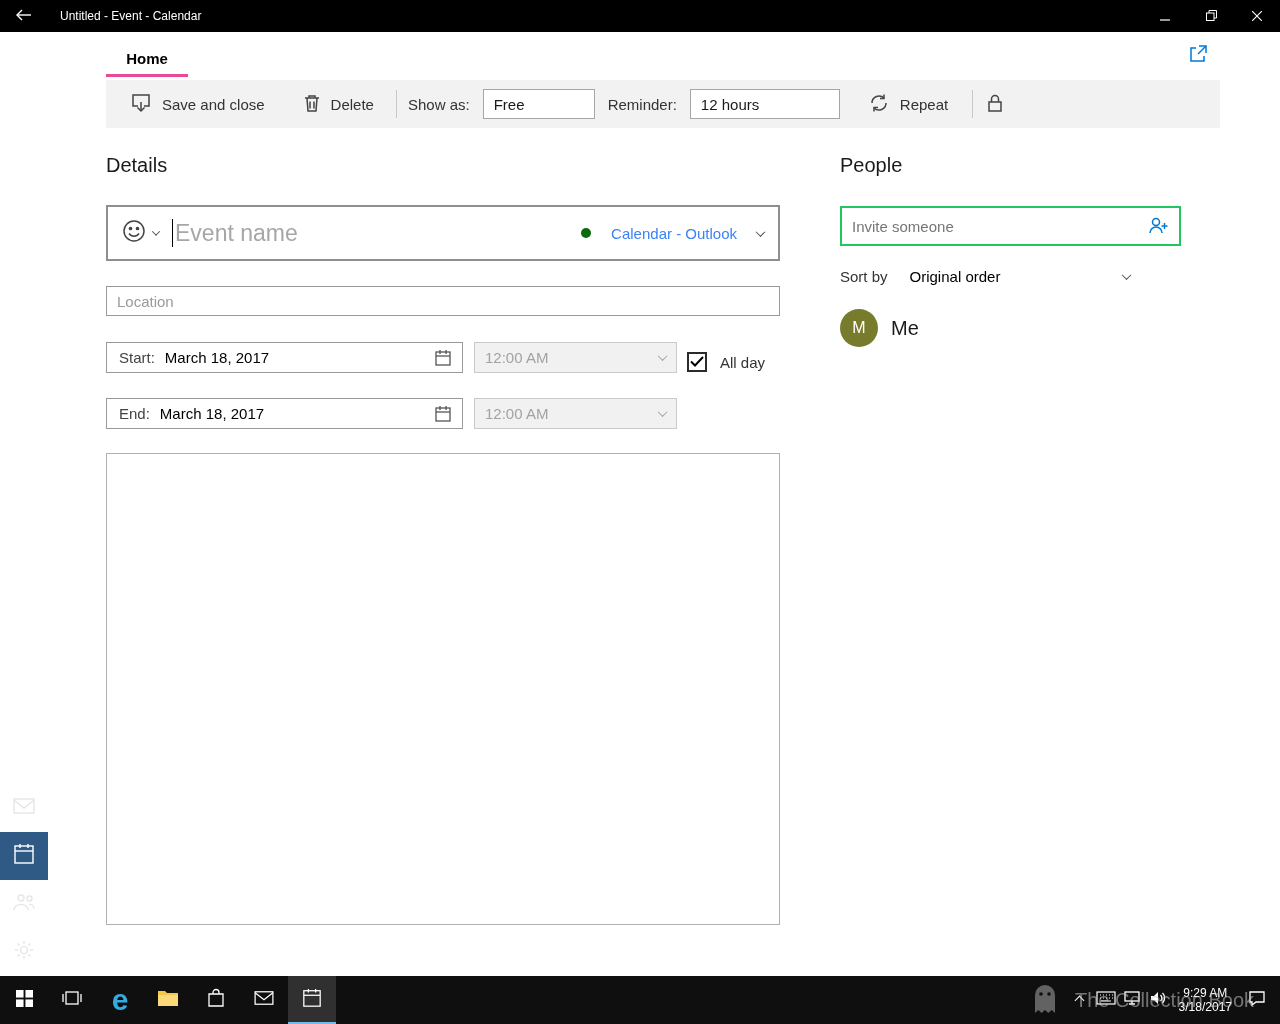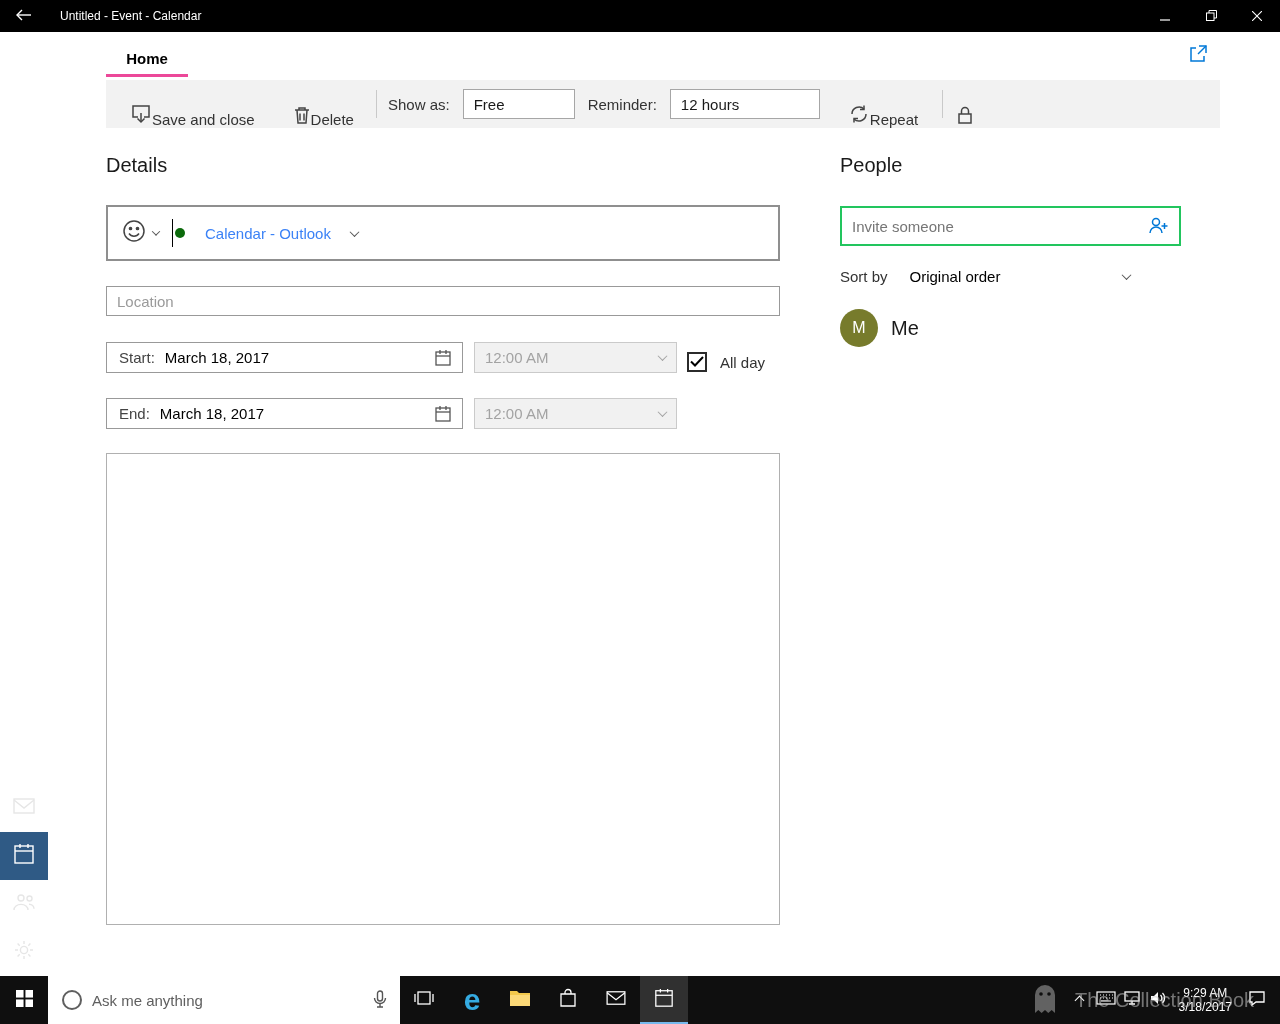--- a/index.html
+++ b/index.html
@@ -25,21 +25,21 @@
 
   
   .content { position:absolute; top:32px; left:48px; width:1232px; height:944px; background:#fff; }
 
   .tab { position:absolute; left:58px; top:10px; width:82px; height:35px; display:flex; align-items:center; justify-content:center;
          font-size:15px; font-weight:bold; color:#000; border-bottom:3px solid #ec4899; }
   .popout-btn { position:absolute; top:12px; right:70px; width:24px; height:24px; display:flex; align-items:center; justify-content:center; }
 
   .toolbar { position:absolute; top:48px; left:58px; width:1114px; height:48px; background:#f2f2f2;
              display:flex; align-items:center; font-size:15px; color:#333; padding-left:18px; }
-  .tb-btn { display:flex; align-items:flex-end; gap:0; padding:0 6px; height:100%; color:#333; }
+  .tb-btn { display:flex; align-items:center; gap:10px; padding:0 6px; height:100%; color:#333; }
   .vsep { width:1px; height:28px; background:#c9c9c9; }
   .combo { height:30px; background:#fff; border:1px solid #a6a6a6; display:flex; align-items:center; padding:0 10px; font-size:15px; color:#1a1a1a; }
 
   .section-h { position:absolute; font-size:20px; color:#1a1a1a; }
 
   
   .event-box { position:absolute; left:58px; top:173px; width:674px; height:56px; border:2px solid #8f8f8f; background:#fff; display:flex; align-items:center; }
   .emoji-btn { width:64px; height:100%; display:flex; align-items:center; justify-content:center; gap:6px; }
   .caret { width:1px; height:28px; background:#000; margin-right:2px; }
   .event-input { flex:1; border:none; outline:none; font-size:23px; color:#000; font-family:inherit; min-width:0; background:transparent; }
@@ -259,20 +259,21 @@
           <svg width="26" height="26" viewBox="0 0 26 26" fill="none" stroke="#444" stroke-width="1.5">
               <circle cx="13" cy="13" r="10"></circle>
               <circle cx="9.5" cy="10.5" r="1.1" fill="#444"></circle>
               <circle cx="16.5" cy="10.5" r="1.1" fill="#444"></circle>
               <path d="M8 15.5a6 6 0 0 0 10 0"></path>
             </svg>
         </span>
         <span class="chev chev-sm" style="color:#555"></span>
       </div>
       <div class="caret"></div>
+      <input class="event-input" type="text" placeholder="Event name" style="">
       <div class="cal-select">
         <span class="green-dot"></span>
         <span>Calendar - Outlook</span>
         <span class="chev" style="color:#555"></span>
       </div>
     </div>
 
     <input class="loc-input" type="text" placeholder="Location" style="">
 
     <div class="date-field" style="top:310px">
@@ -346,31 +347,20 @@
   </div>
 
   <div class="taskbar">
     <div class="tb-start">
       <span>
         <svg width="17" height="17" viewBox="0 0 18 18" fill="#fff">
             <rect x="0" y="0" width="8" height="8"></rect>
             <rect x="10" y="0" width="8" height="8"></rect>
             <rect x="0" y="10" width="8" height="8"></rect>
             <rect x="10" y="10" width="8" height="8"></rect>
-          </svg>
-      </span>
-    </div>
-    <div class="tb-search">
-      <span class="cortana-ring"></span>
-      <input class="search-input" type="text" placeholder="Ask me anything" style="">
-      <span class="mic-wrap">
-        <svg width="16" height="20" viewBox="0 0 16 20" fill="none" stroke="#555" stroke-width="1.4">
-            <rect x="5.5" y="1" width="5" height="10" rx="2.5"></rect>
-            <path d="M2.5 8a5.5 5.5 0 0 0 11 0"></path>
-            <path d="M8 13.5V17M5 17h6"></path>
           </svg>
       </span>
     </div>
     <div class="tb-icon">
       <span>
         <svg width="20" height="16" viewBox="0 0 20 16" fill="none" stroke="#fff" stroke-width="1.3">
             <rect x="4" y="2" width="12" height="12"></rect>
             <path d="M1 4v8M19 4v8"></path>
           </svg>
       </span>

